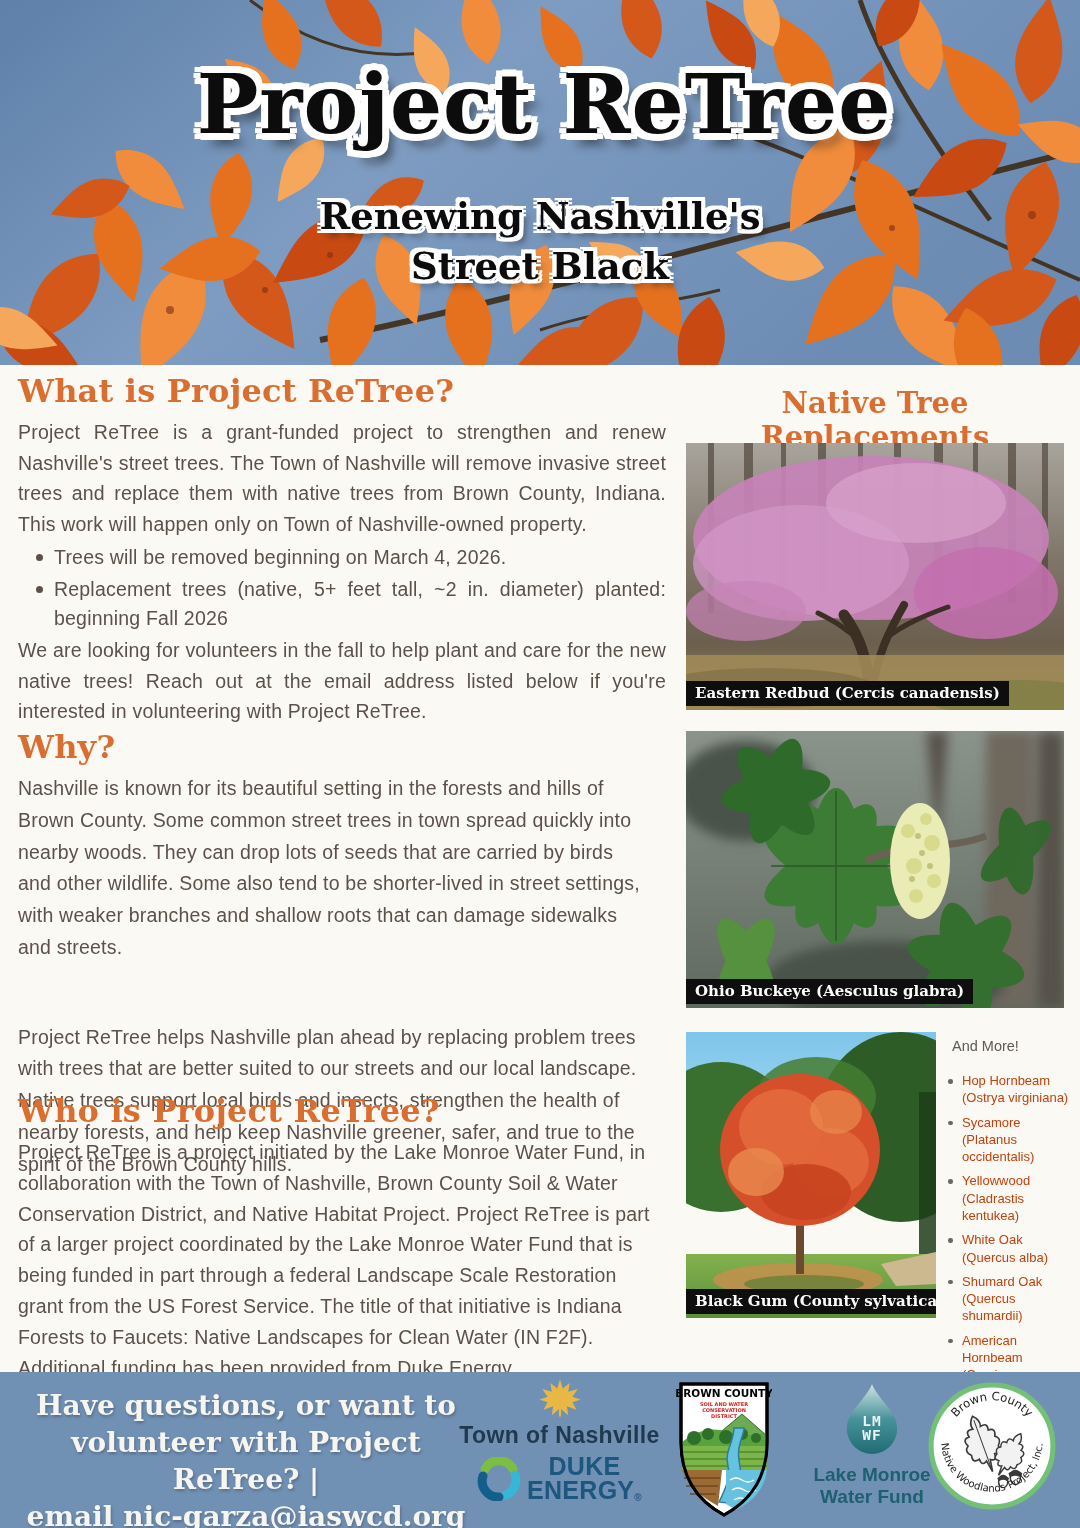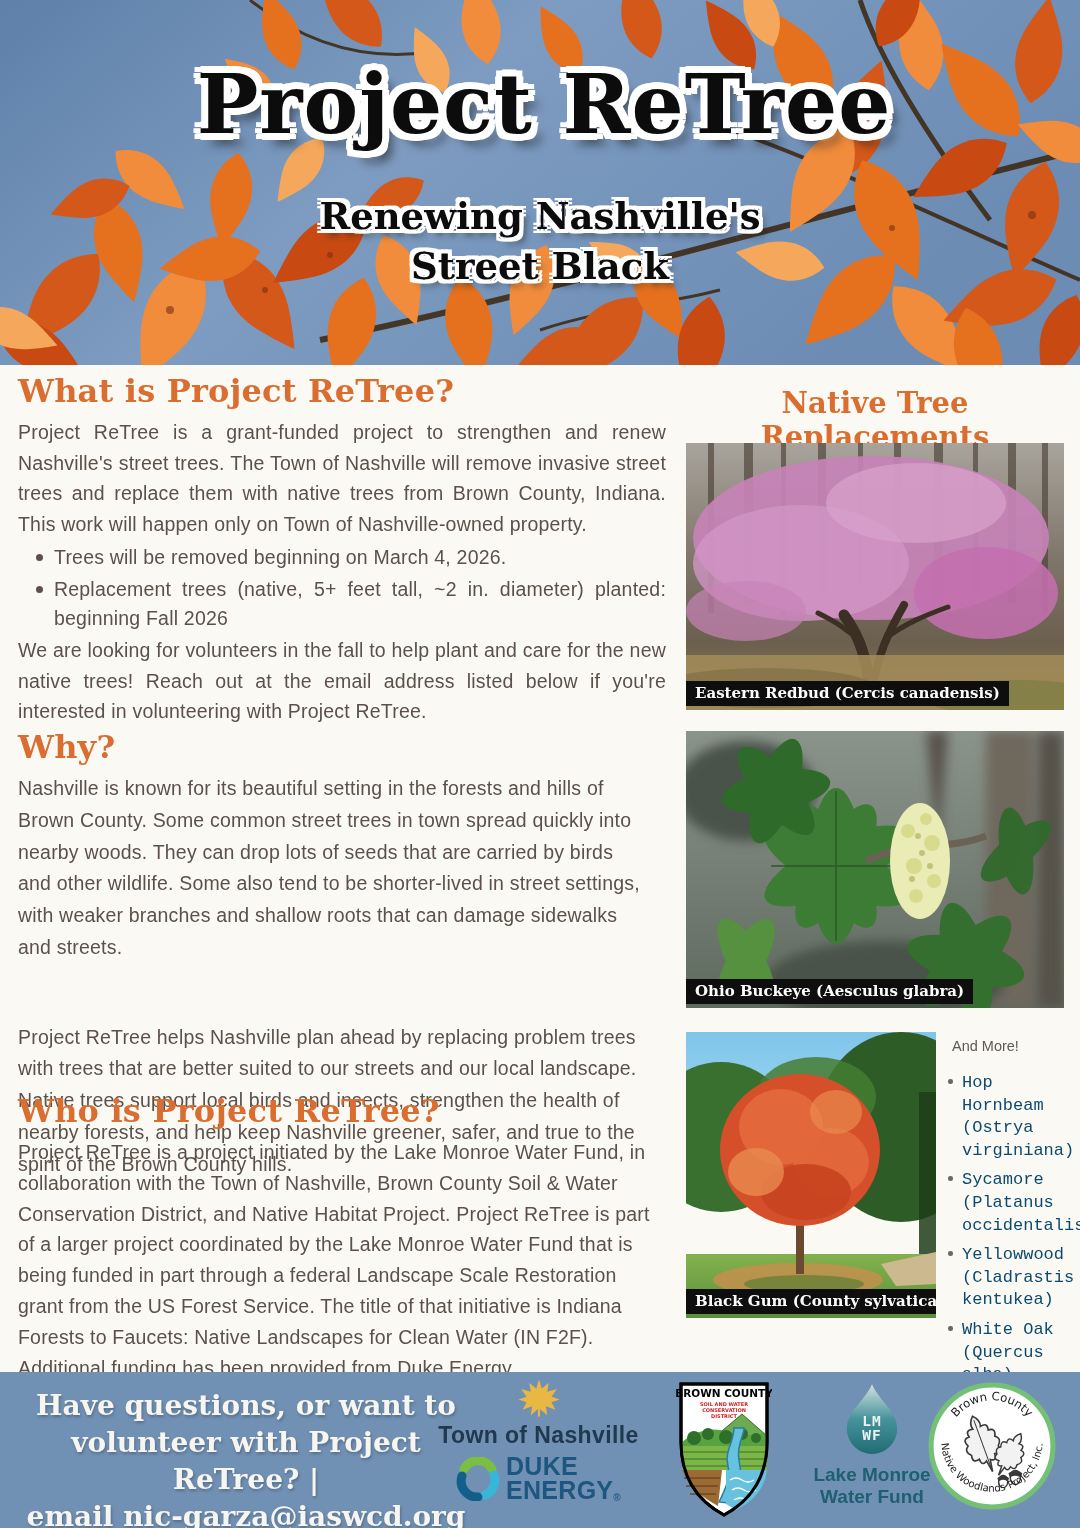--- a/index.html
+++ b/index.html
@@ -58,39 +58,39 @@
   .photo svg{display:block;}
   .caption{
     position:absolute;left:0;bottom:4px;background:#0e0e0e;color:#fdfdfd;
     font-family:"DejaVu Serif", serif;font-weight:bold;font-size:15px;
     padding:3px 9px 4px 9px;white-space:nowrap;
   }
   .and-more{position:absolute;left:946px;top:1038px;width:130px;}
   .and-more .am-head{font-size:14.5px;color:#5E5955;margin:0 0 18px 6px;}
   .and-more ul{list-style:none;margin:0;padding:0;}
   .and-more li{
-    position:relative;padding-left:16px;font-size:17px;color:#0c4a6e;
-    line-height:1.33;margin-bottom:7px;font-family:Liberation Mono, monospace;
+    position:relative;padding-left:16px;font-size:13px;color:#c2410c;
+    line-height:1.33;margin-bottom:7px;
   }
   .and-more li::before{
     content:"";position:absolute;left:2px;top:7px;width:4.5px;height:4.5px;border-radius:50%;
     background:#6C6762;
   }
   
   .footer{position:absolute;left:0;top:1372px;width:1080px;height:156px;background:#7191B4;}
   .footer-text{
     position:absolute;left:26px;top:16px;width:440px;text-align:center;
     font-family:"DejaVu Serif", serif;font-weight:bold;font-size:28px;color:#F7F5F0;
     line-height:1.32;text-shadow:1px 2px 3px rgba(30,40,60,.35);
   }
   .logo{position:absolute;}
   .nash-label{
     text-align:center;font-size:23px;font-weight:600;color:#20394F;letter-spacing:.4px;
   }
-  .duke-wrap{display:flex;align-items:center;gap:6px;justify-content:center;}
+  .duke-wrap{display:flex;align-items:center;gap:6px;justify-content:center;text-align:center;}
   .duke-text{
     font-size:25px;font-weight:bold;color:#1D567F;line-height:.95;letter-spacing:.3px;
   }
   .duke-reg{font-size:10px;color:#1D567F;vertical-align:bottom;}
   .lmwf-name{
     text-align:center;font-size:19px;font-weight:bold;color:#1E6070;line-height:1.15;margin-top:2px;
   }
 </style>
 </head>
 <body>
@@ -370,21 +370,21 @@
   </ul>
 </div>
 
 <div class="footer">
   <div class="footer-text">
     <div>Have questions, or want to</div>
     <div>volunteer with Project ReTree? |</div>
     <div>email nic-garza@iaswcd.org</div>
   </div>
 
-  <div class="logo" style="left:431px;top:6px;width:215px;">
+  <div class="logo" style="left:452px;top:6px;width:215px;">
     <div style="text-align:center;">
       <svg width="44" height="40" viewBox="0 0 64 58">
         <path fill="#E9B744" d="M32,2 L36,15 L46,7 L44,20 L58,16 L50,27 L62,31 L50,35 L56,46 L42,41 L44,54 L32,44 L20,54 L22,41 L8,46 L14,35 L2,31 L14,27 L6,16 L20,20 L18,7 L28,15 Z"></path>
         <rect x="30.5" y="44" width="3" height="12" fill="#E9B744"></rect>
       </svg>
     </div>
     <div class="nash-label">Town of Nashville</div>
     <div class="duke-wrap" style="margin-top:6px;">
       <svg width="44" height="44" viewBox="0 0 44 44">
         <g fill="none" stroke-linecap="round" stroke-width="9">

